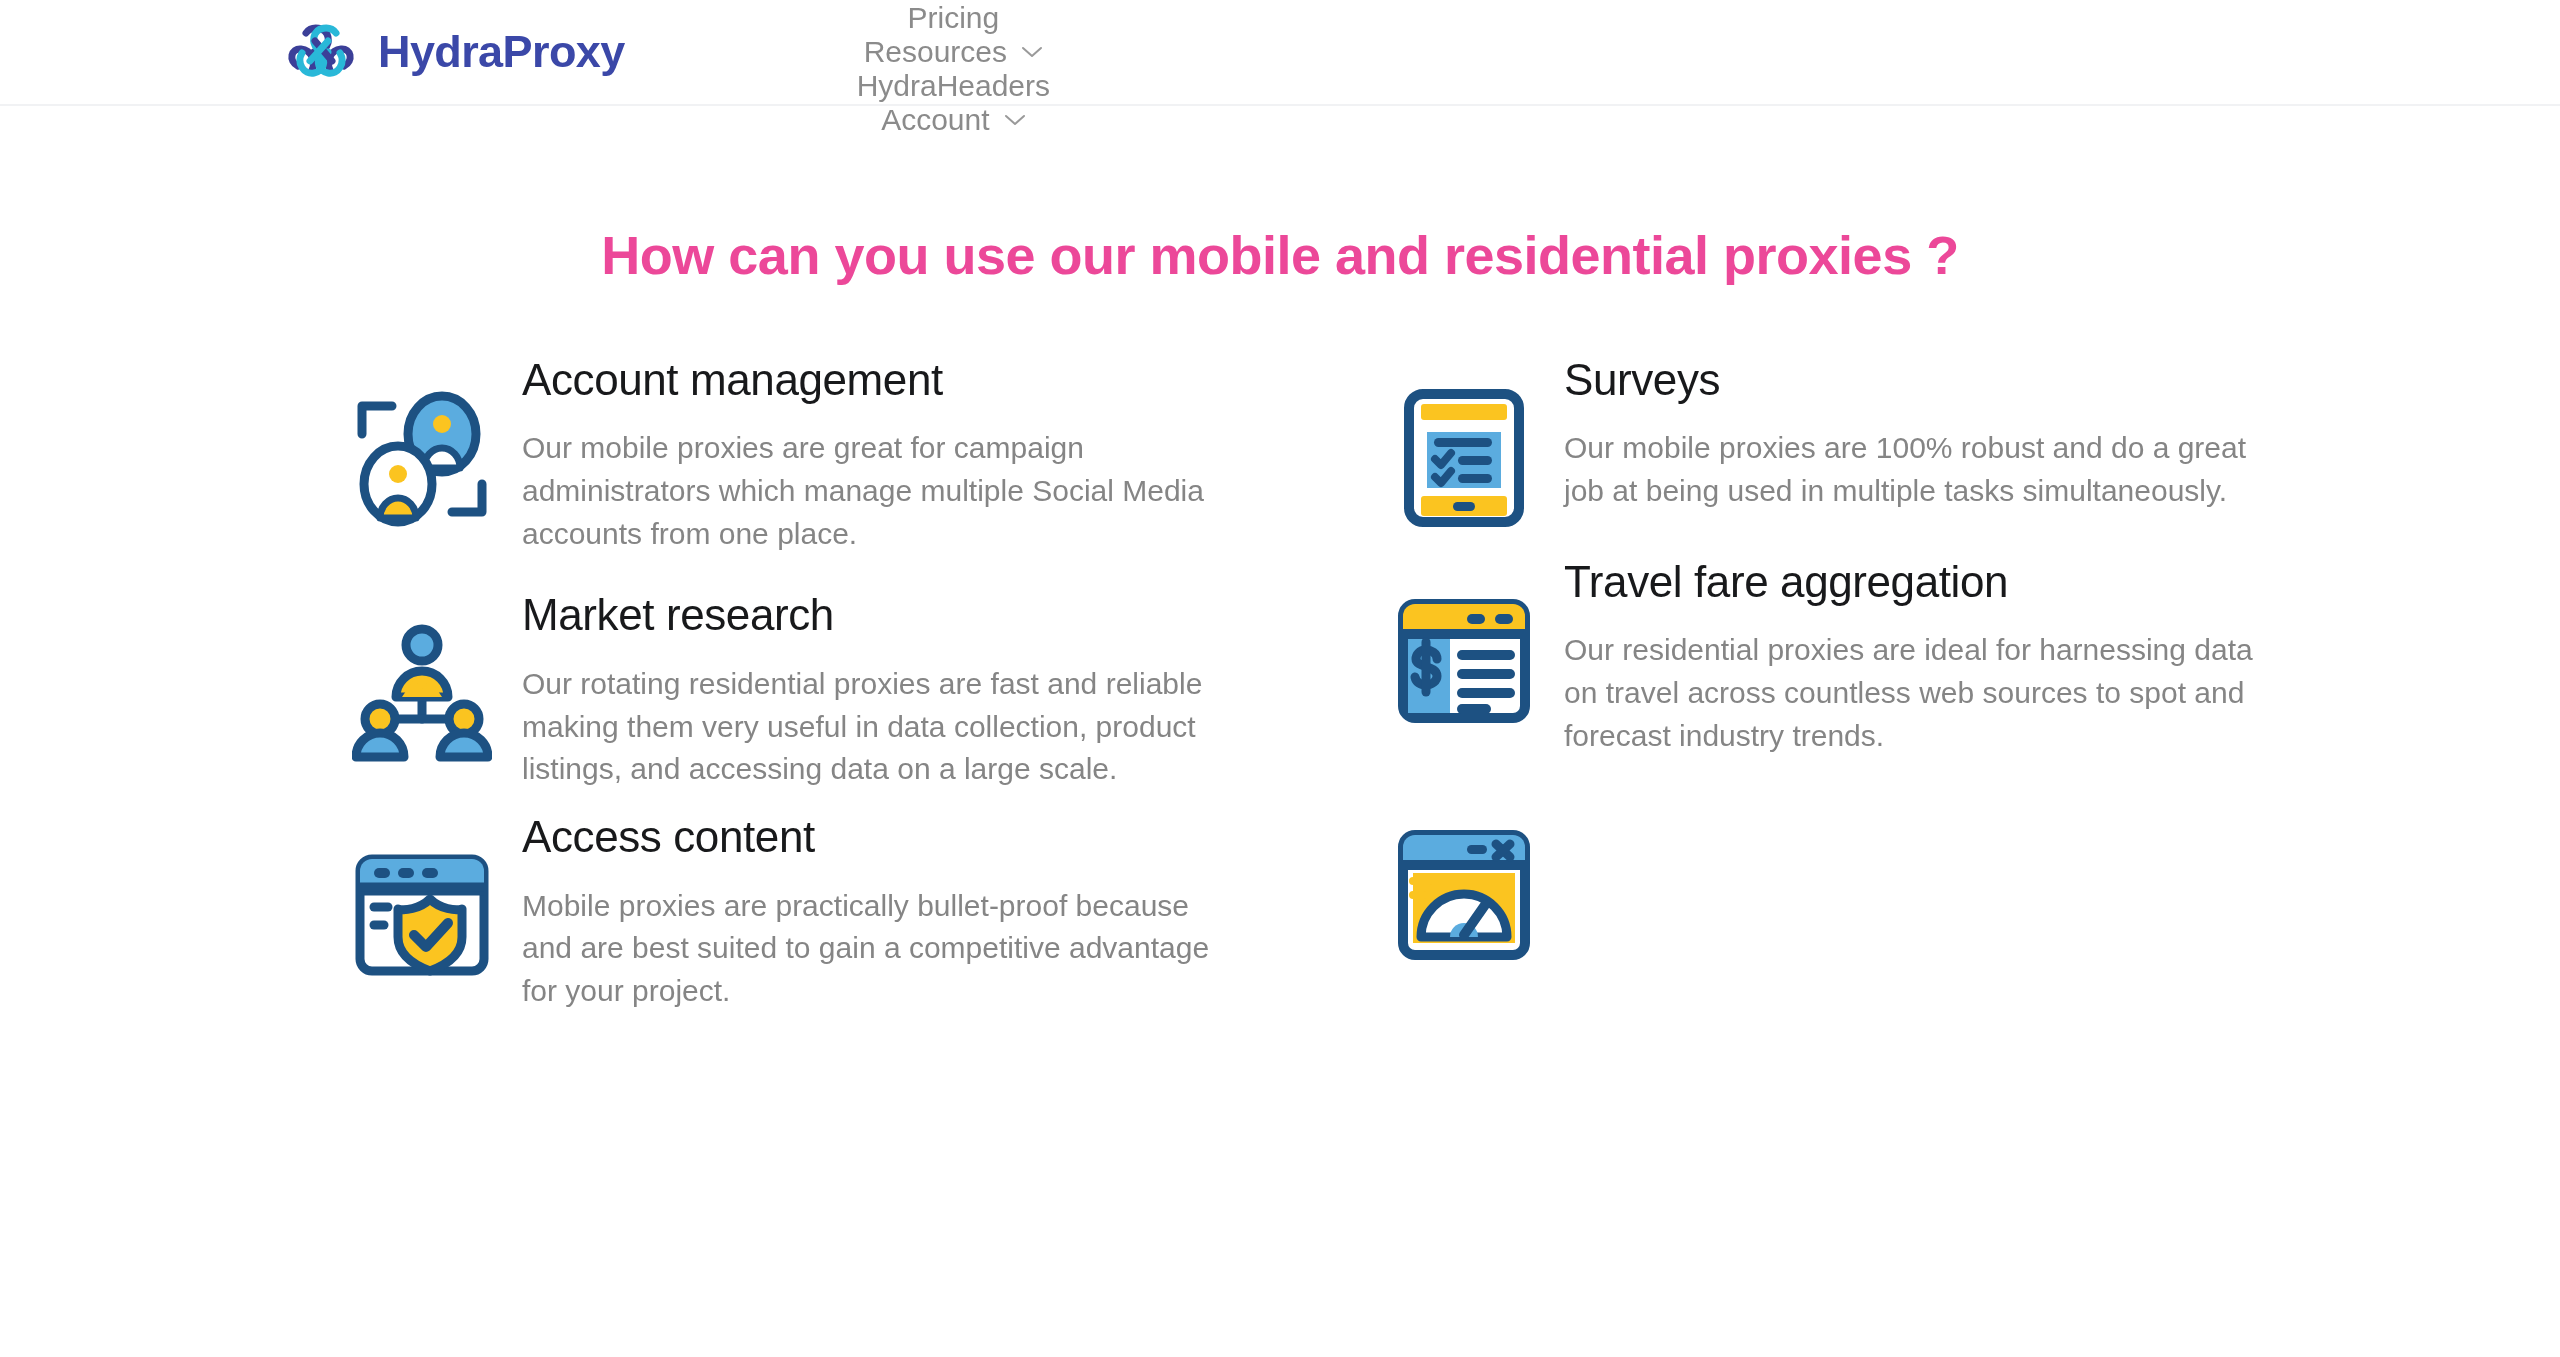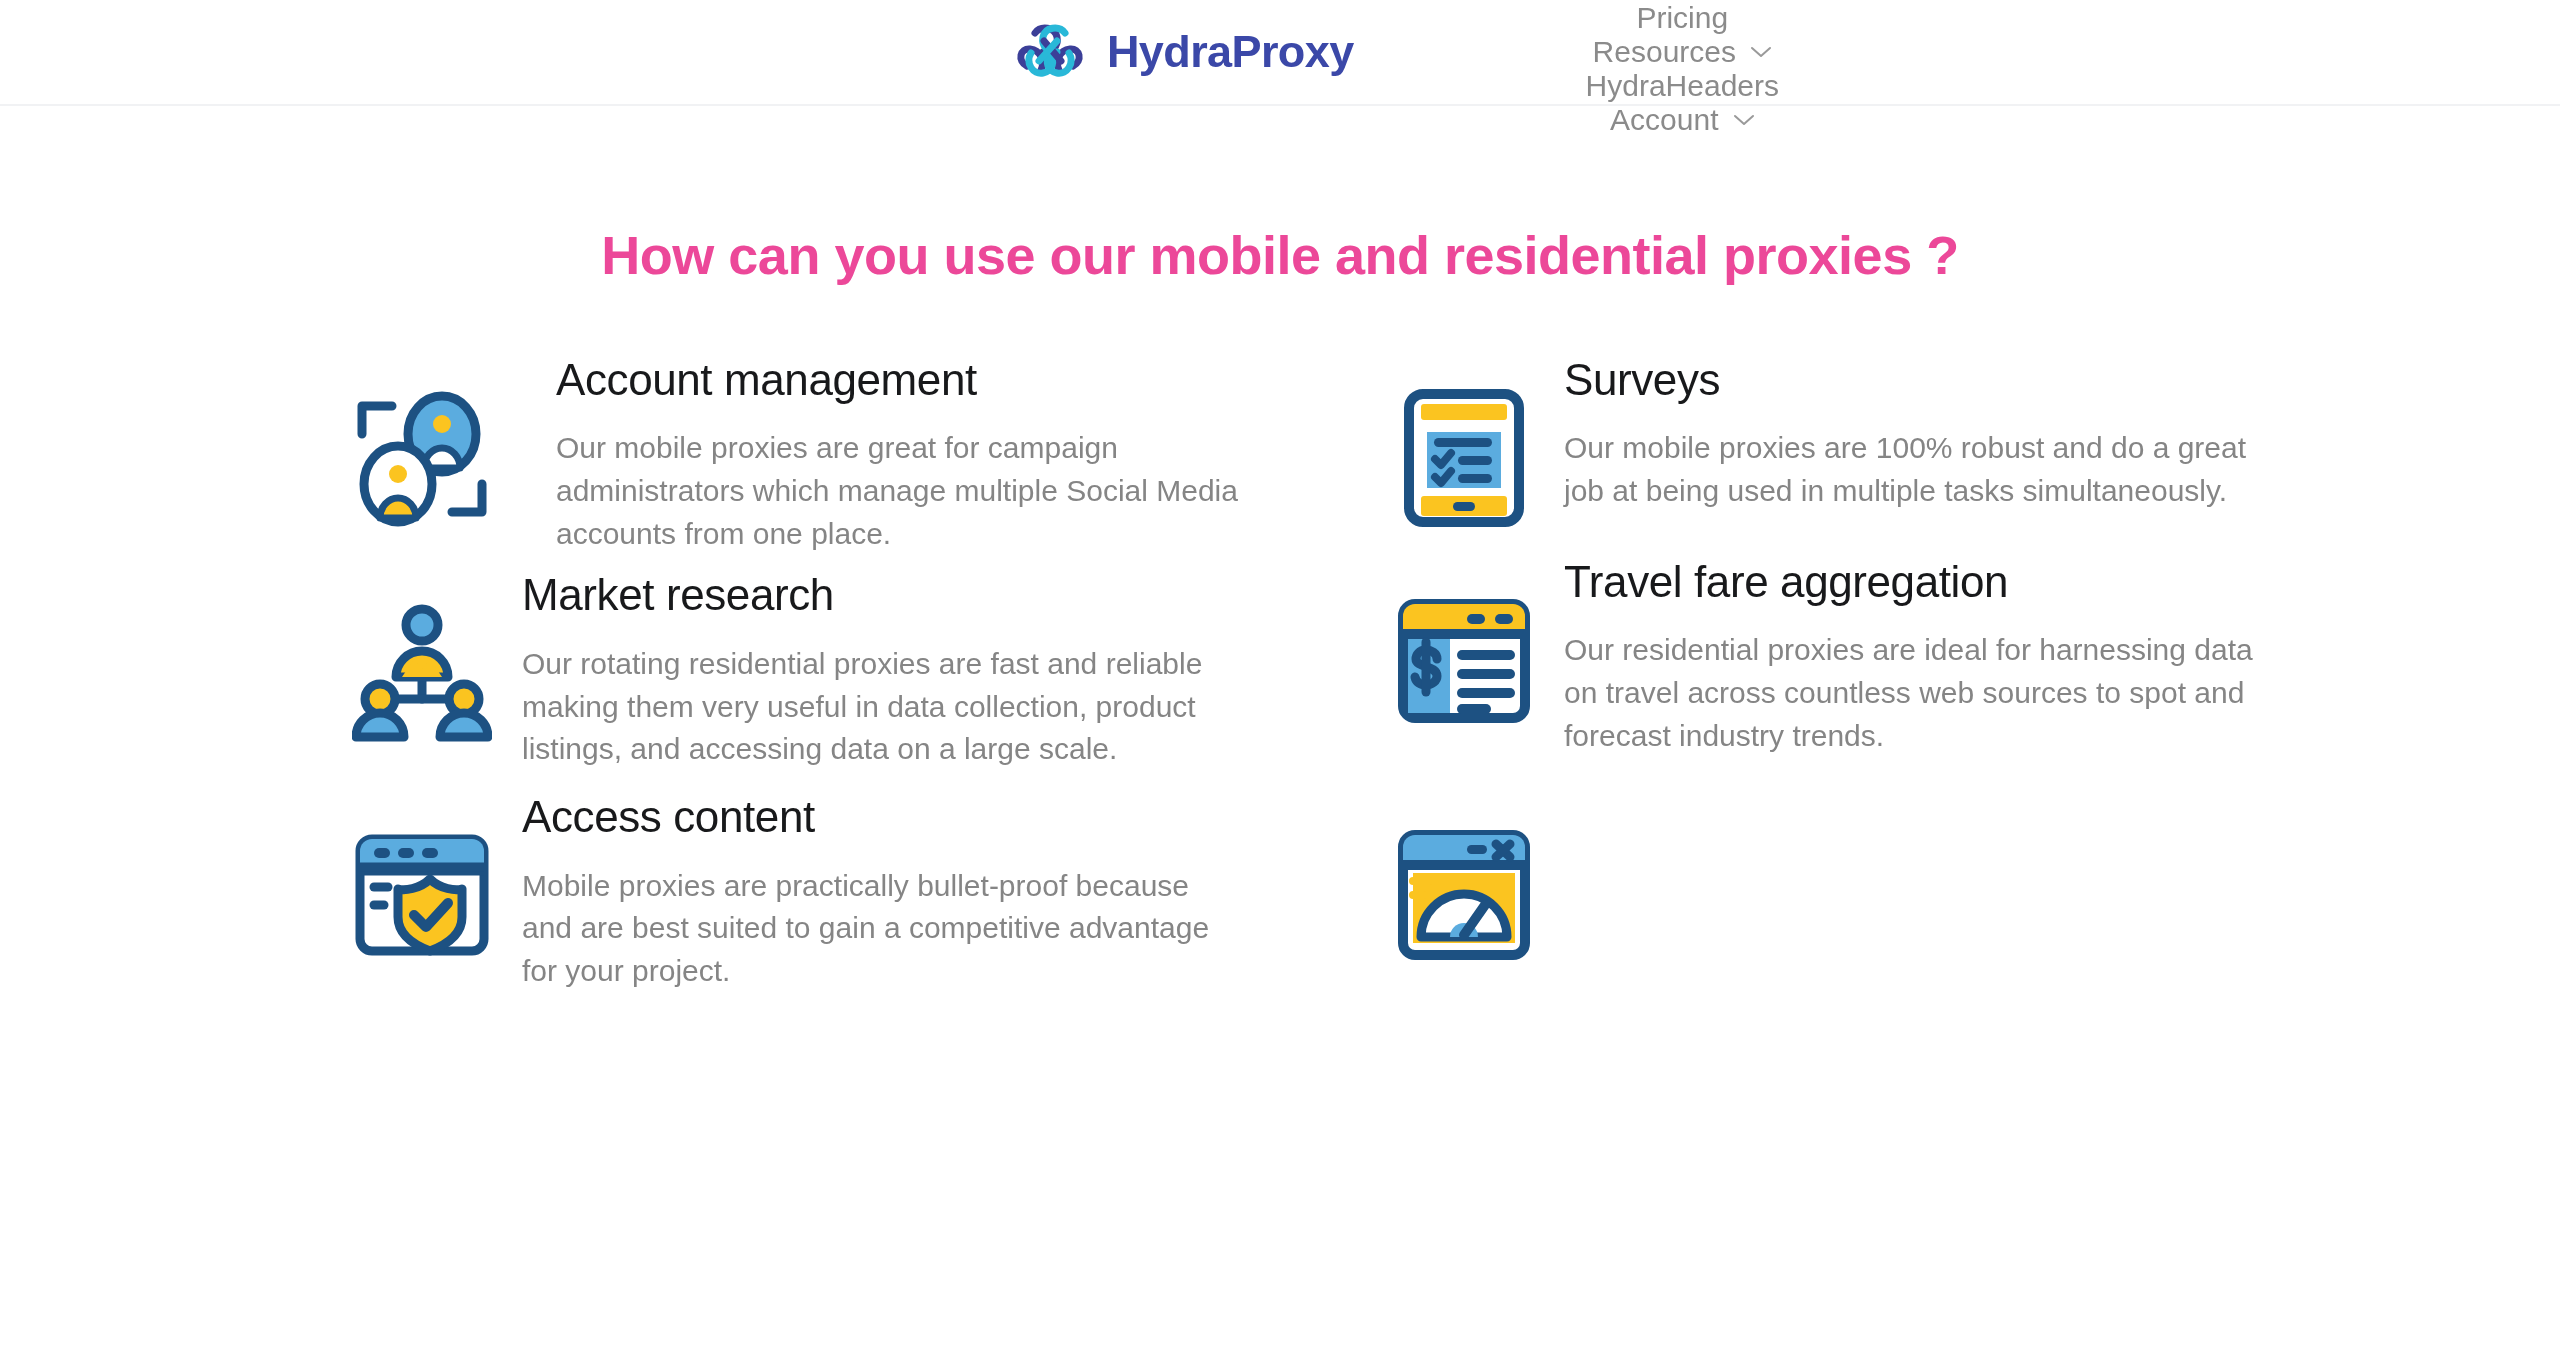--- a/index.html
+++ b/index.html
@@ -14,21 +14,20 @@
 
   
   .site-header {
     height: 106px;
     width: 100%;
     background: #ffffff;
     border-bottom: 2px solid #f1f2f4;
     display: flex;
     align-items: center;
     position: relative;
-    justify-content: center;
   }
 
   .brand {
     display: flex;
     align-items: center;
     gap: 18px;
     margin-left: 282px;
     text-decoration: none;
   }
 
@@ -115,21 +114,21 @@
   }
 
   .feature-desc {
     font-size: 30px;
     color: #858585;
     line-height: 1.42;
     max-width: 720px;
   }
 
   
-  .col-left .feature:nth-child(1) { margin-bottom: 8px; gap: 34px; }
+  .col-left .feature:nth-child(1) { margin-bottom: 28px; }
   .col-left .feature:nth-child(2) { margin-bottom: 14px; }
   .col-right .feature:nth-child(1) { margin-bottom: 22px; }
   .col-right .feature:nth-child(2) { margin-bottom: 28px; }
   .col-right .feature-desc { max-width: 700px; }
 </style>
 </head>
 <body>
 
 <header class="site-header">
 

